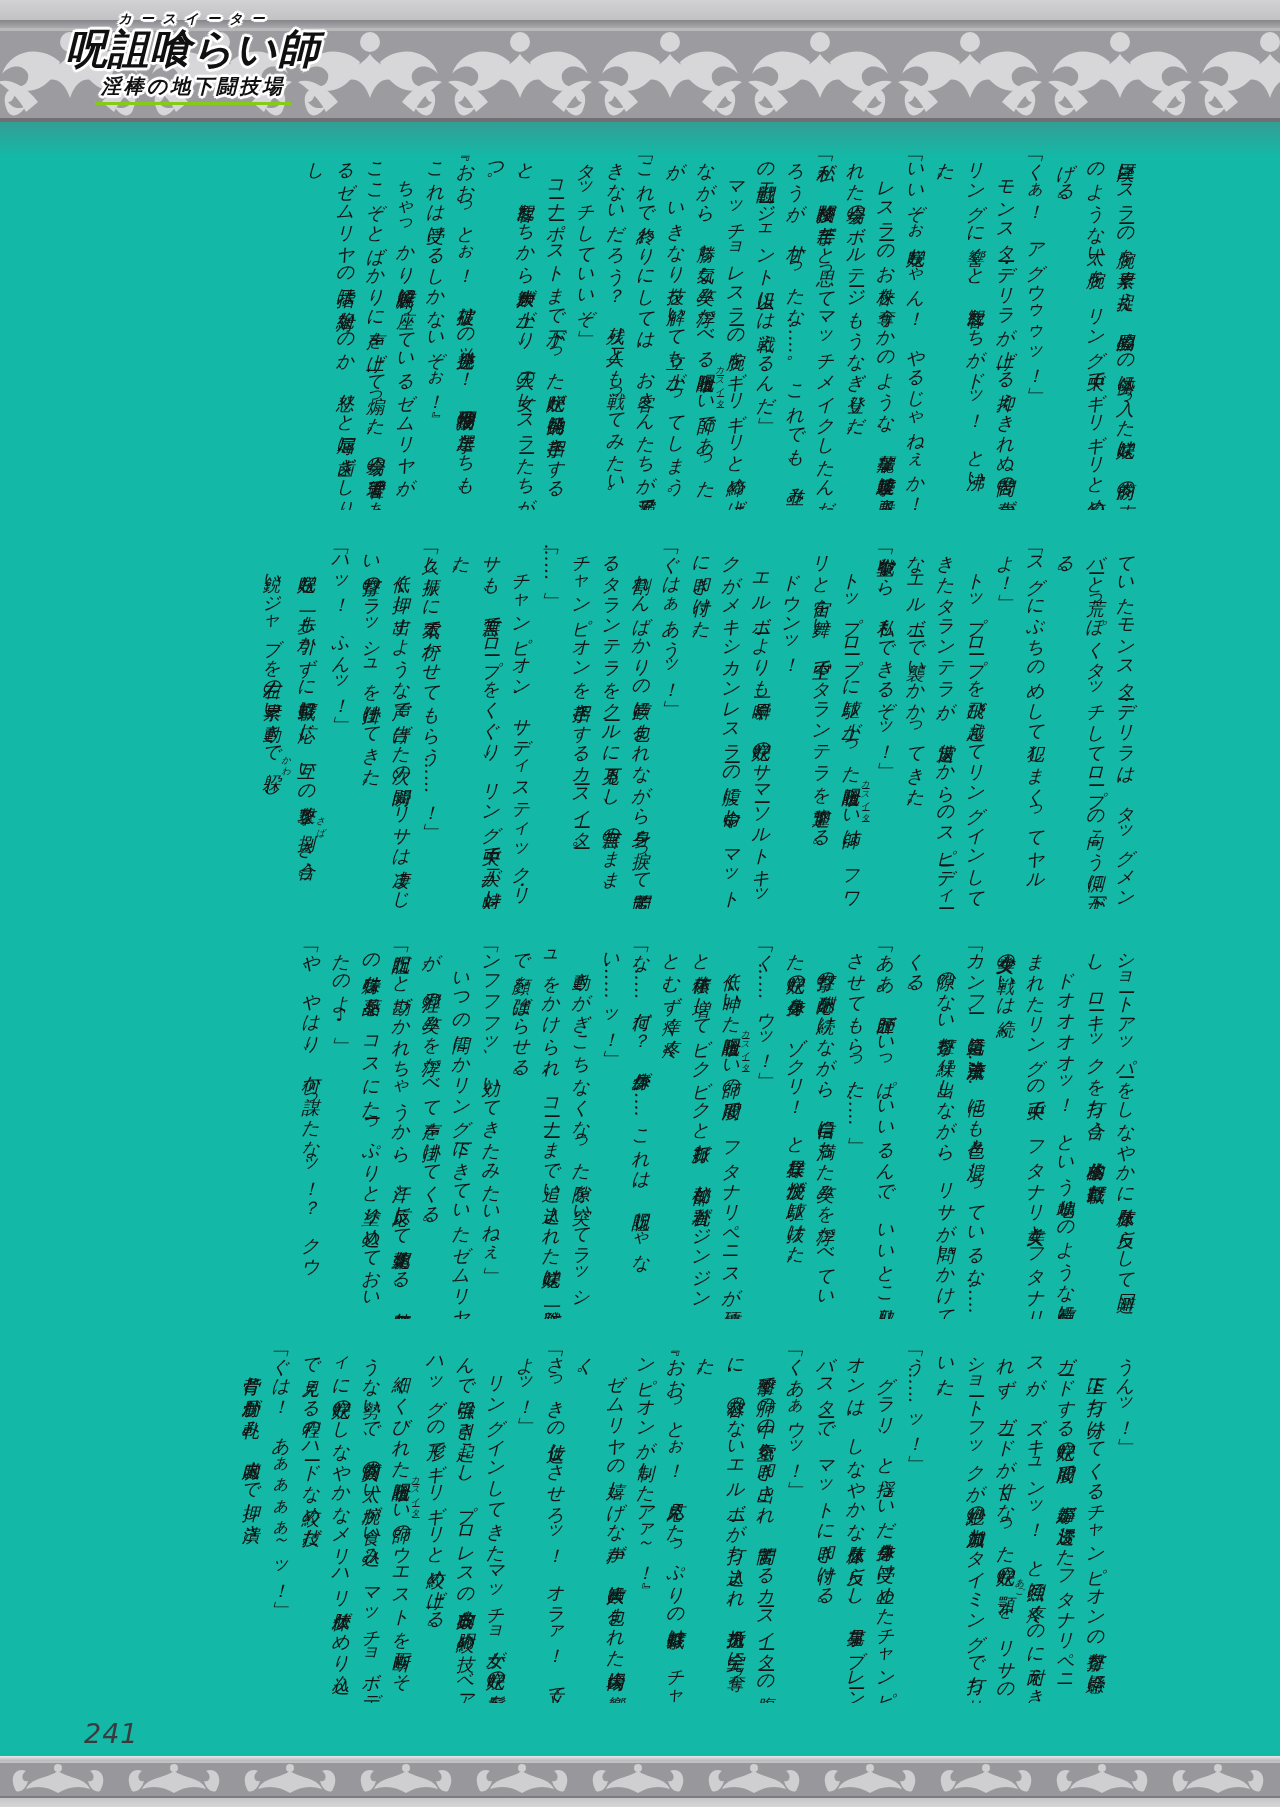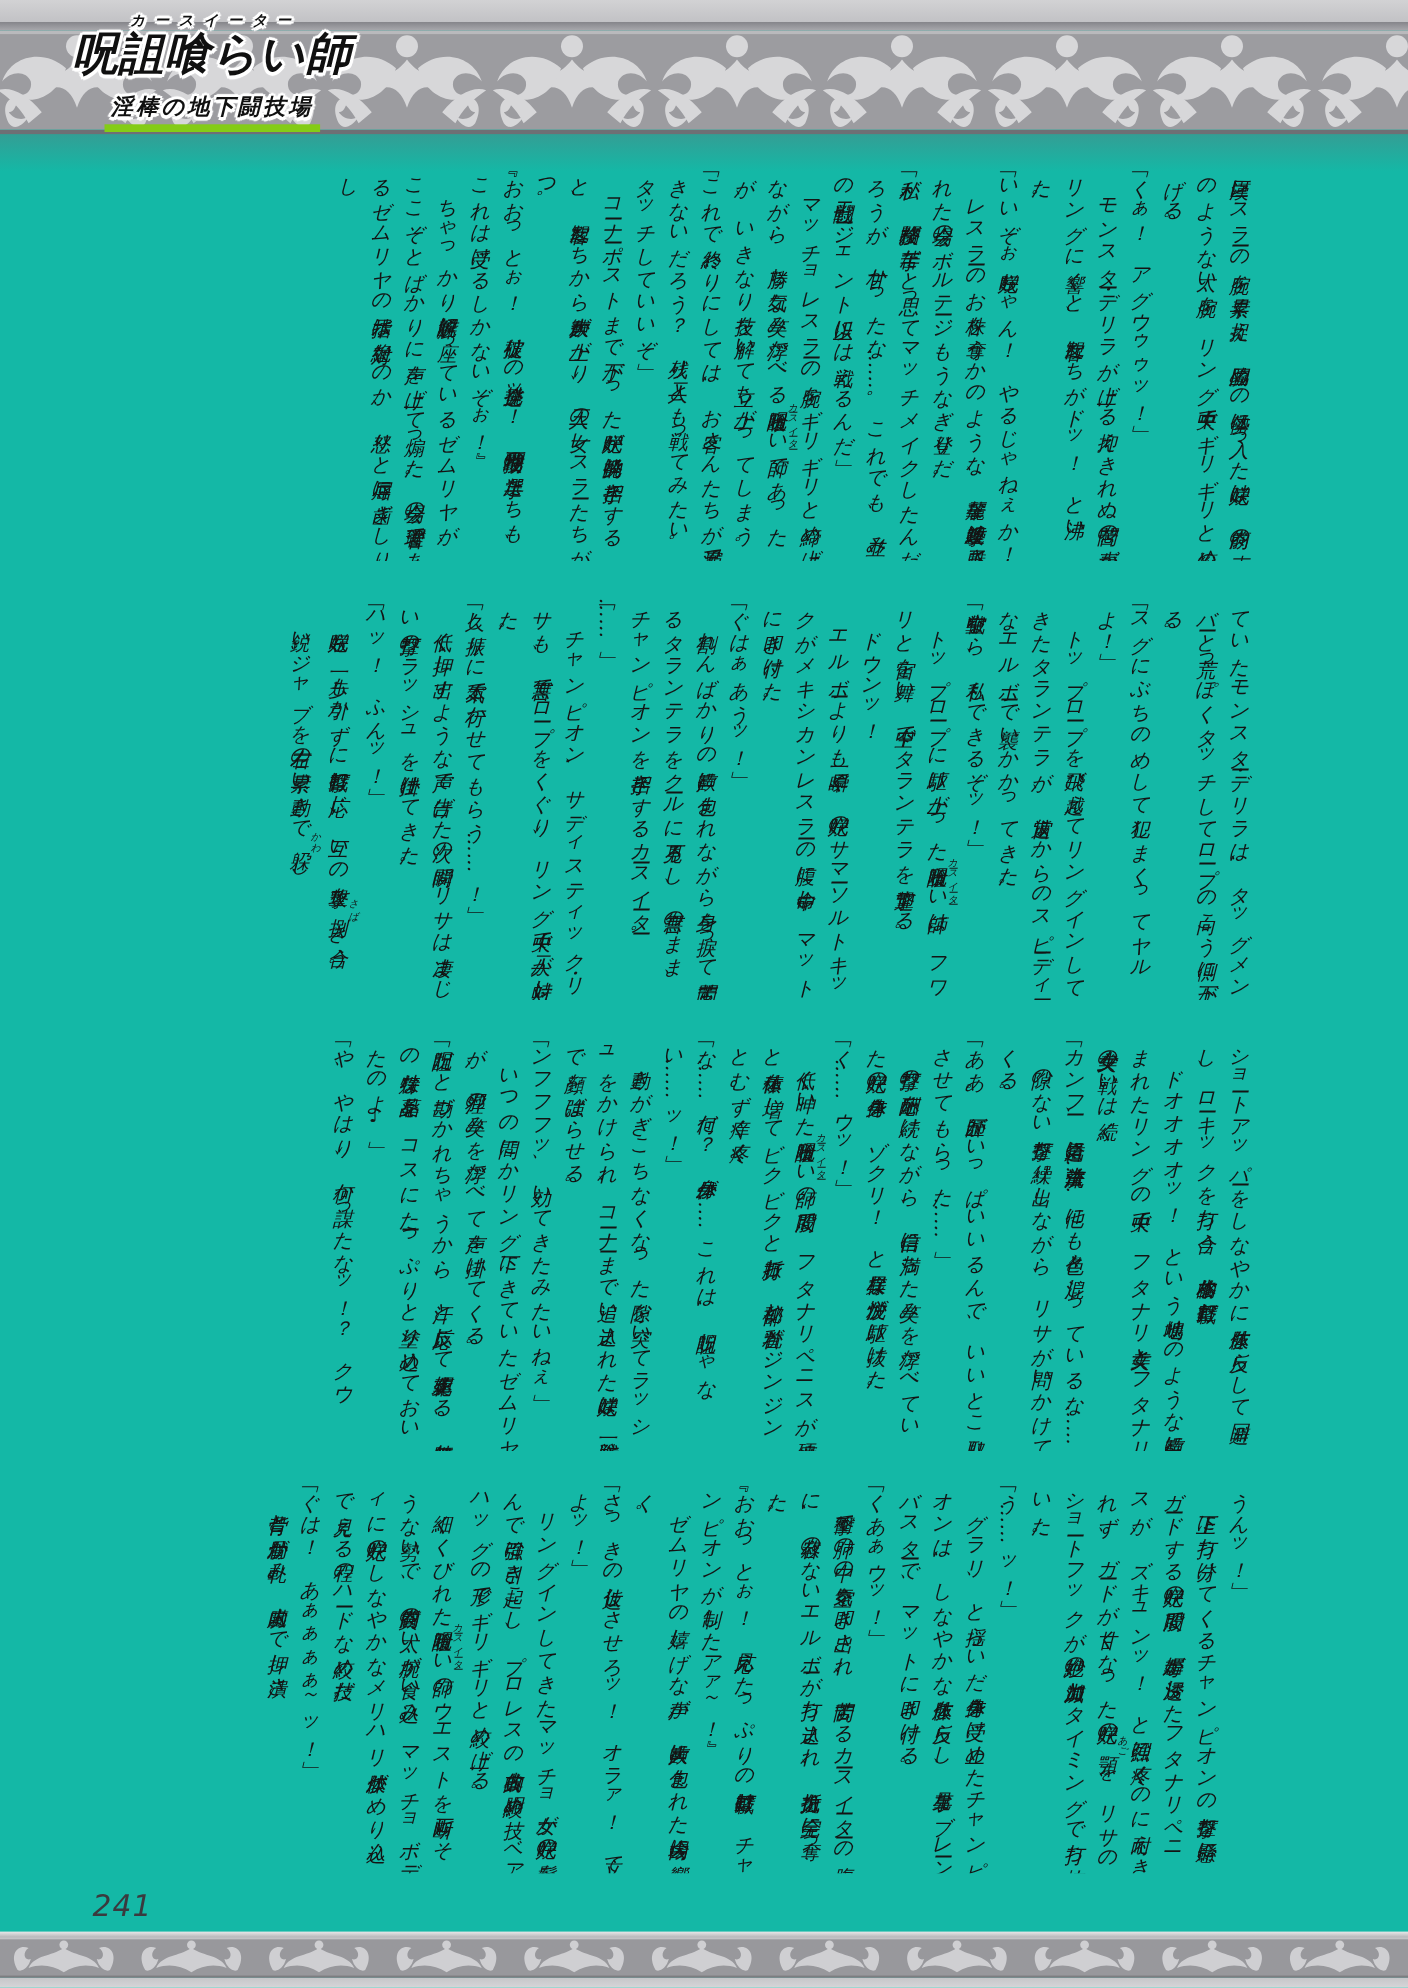--- a/index.html
+++ b/index.html
@@ -42,23 +42,23 @@
   }
   .title-ruby {
     font-size: 13px; font-weight: bold; letter-spacing: 9px;
     white-space: nowrap; margin-left: 6px;
   }
   .title-main {
     font-size: 41px; font-weight: bold; letter-spacing: 1px;
     line-height: 1.05; white-space: nowrap;
   }
   .title-sub {
-    display: inline-block; margin-top: 13px;
+    display: inline-block; margin-top: 2px;
     font-size: 20px; font-weight: bold; letter-spacing: 3px; white-space: nowrap;
-    border-bottom: 7px solid #84cc16; padding: 0 6px 2px 6px;
+    border-bottom: 3px solid #84cc16; padding: 0 6px 2px 6px;
   }
 
   
   .text-band {
     position: absolute; left: 75px; width: 1065px;
     writing-mode: vertical-rl; text-orientation: mixed;
     font-size: 18px; line-height: 30px; color: #141414;
     overflow: hidden; letter-spacing: 0.5px;
   }
   .band-1 { top: 150px;  height: 360px; }

